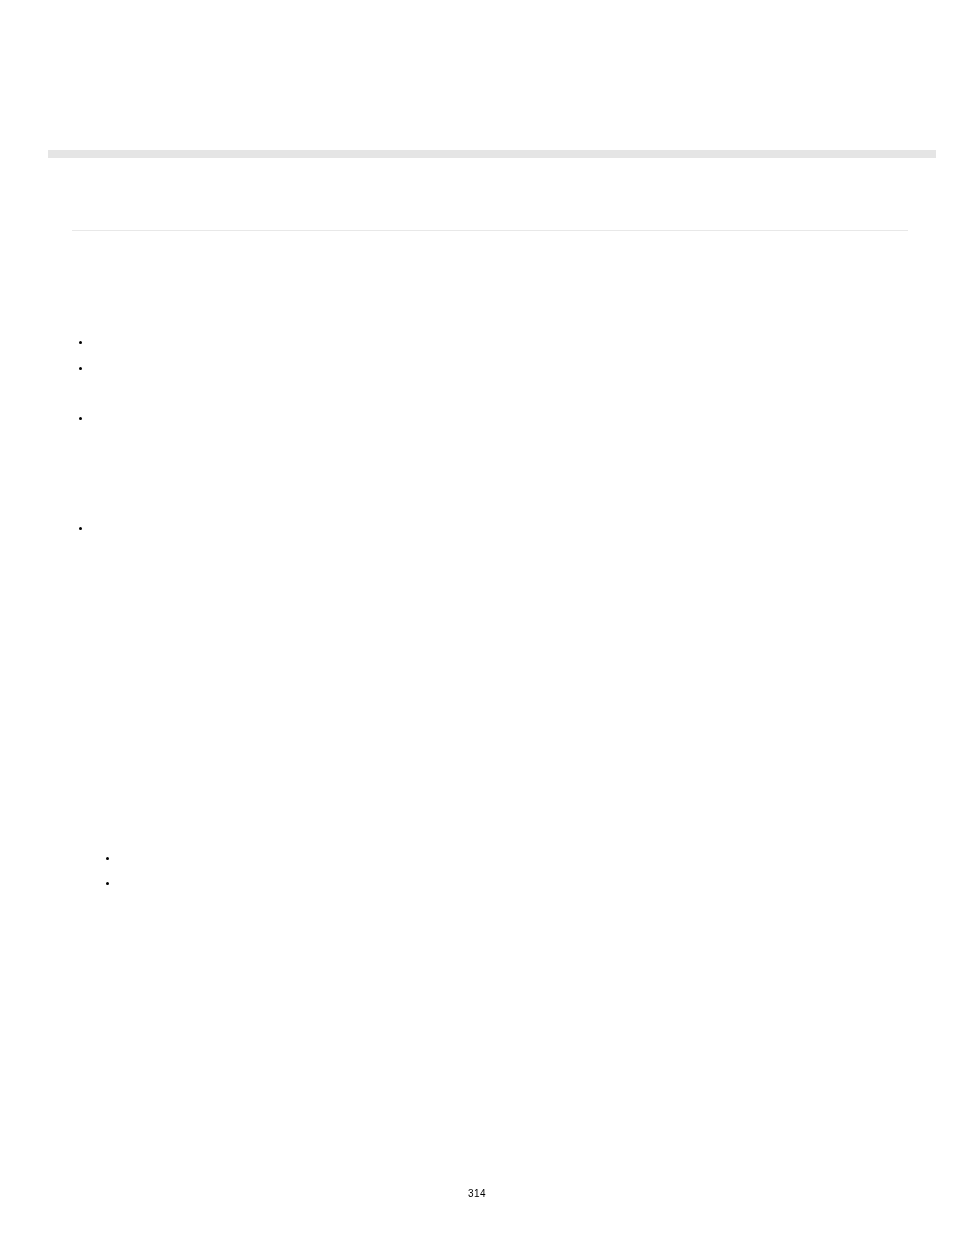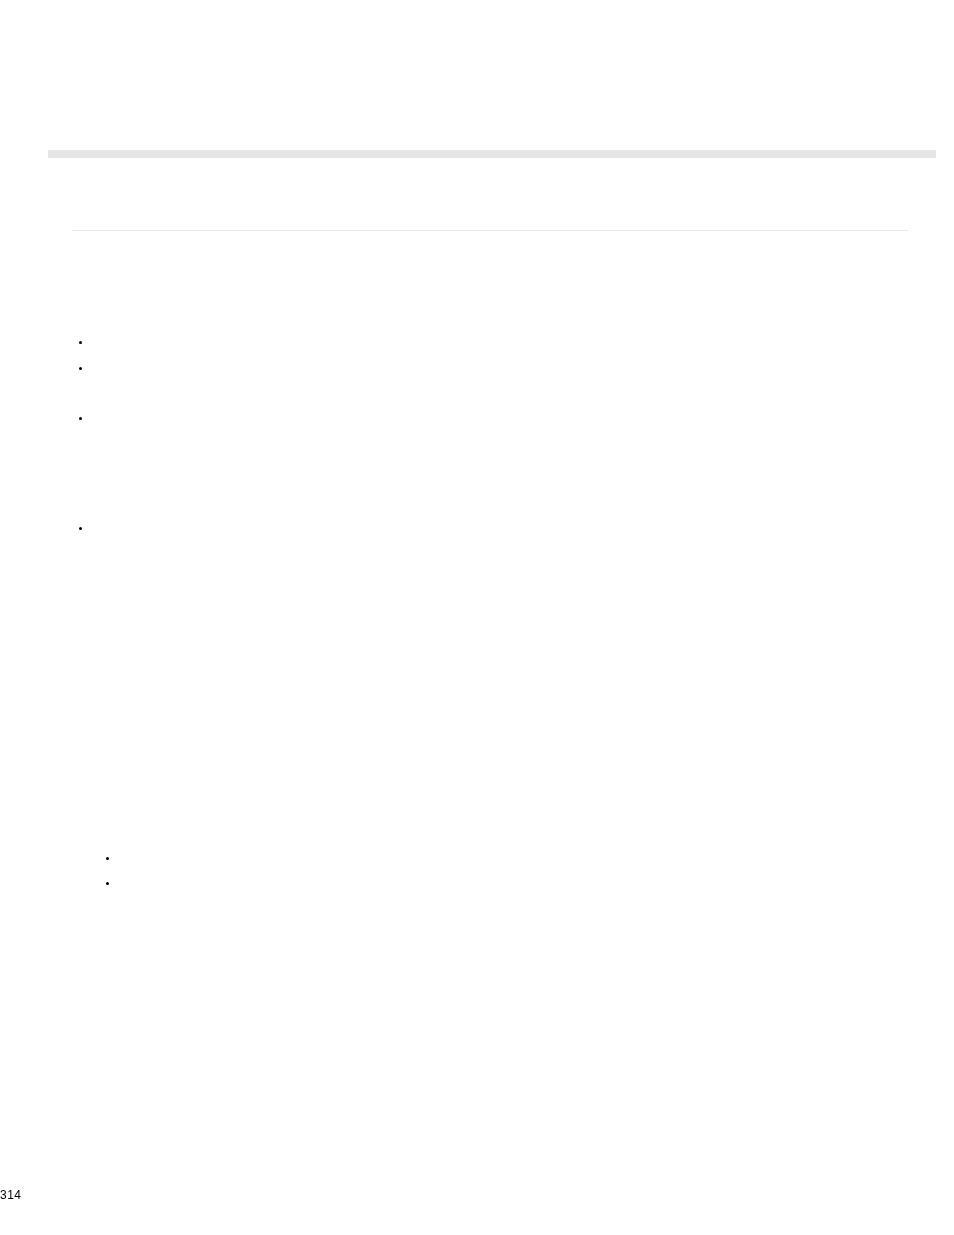--- a/index.html
+++ b/index.html
@@ -32,22 +32,22 @@
     width: 3px;
     height: 3px;
     background: #000000;
     border-radius: 50%;
   }
   .page-number {
     position: absolute;
     left: 0;
     width: 954px;
     top: 1188px;
-    text-align: left;
-    font-size: 12px;
+    text-align: center;
+    font-size: 10px;
     color: #000000;
     letter-spacing: 0.5px;
   }
 </style>
 </head>
 <body>
 
 <div class="thick-bar"></div>
 <div class="thin-line"></div>
 

